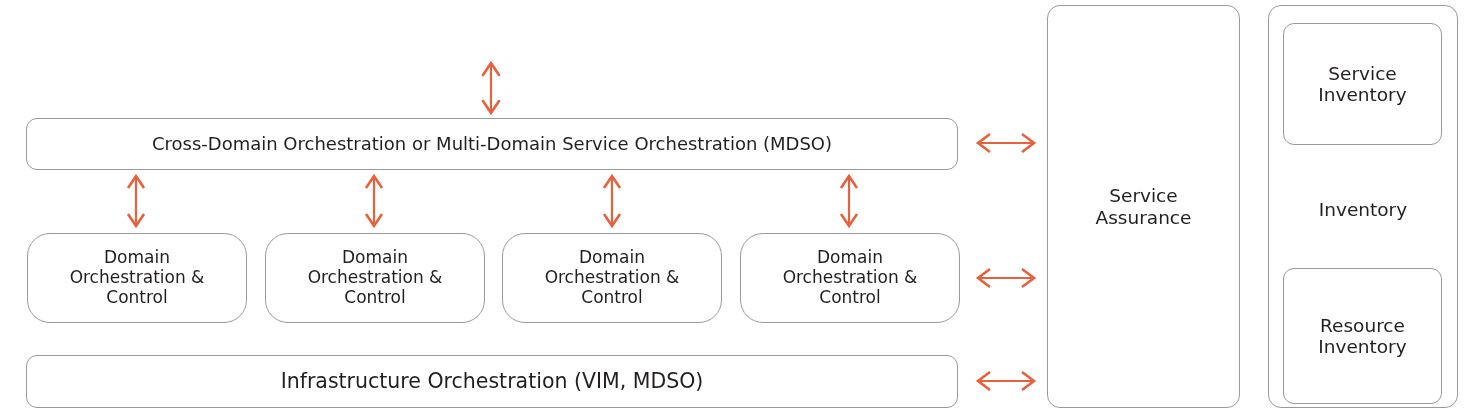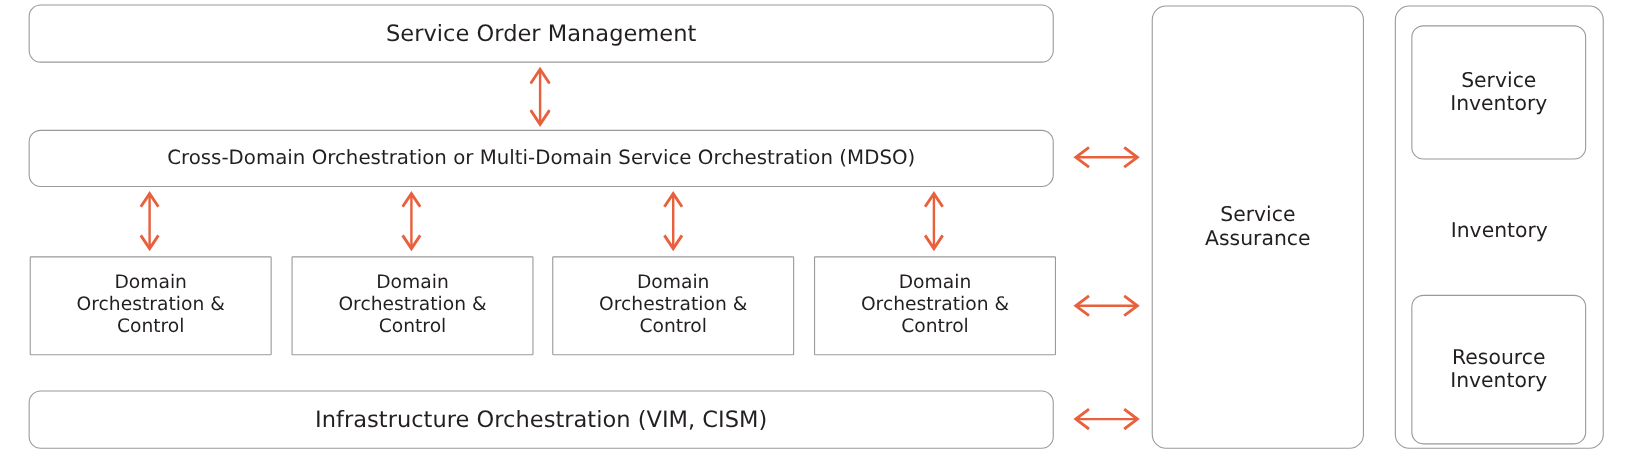--- a/index.html
+++ b/index.html
@@ -53,21 +53,21 @@
     left: 26px;  top: 118px; width: 932px; height: 52px;
     font-size: 18px;
   }
   .infra {
     left: 26px;  top: 355px; width: 932px; height: 53px;
     font-size: 20.5px;
   }
   .domain {
     top: 233px; width: 220px; height: 90px;
     font-size: 17px;
-    border-radius: 1px;
+    border-radius: 23px;
   }
   .domain.d0 { left: 27px; }
   .domain.d1 { left: 265px; }
   .domain.d2 { left: 502px; }
   .domain.d3 { left: 740px; }
 
   .assurance {
     left: 1047px; top: 5px; width: 193px; height: 403px;
     font-size: 18.5px;
     border-radius: 13px;
@@ -107,23 +107,20 @@
 
   .ha-mdso  { left: 976px; top: 131px; }
   .ha-dom   { left: 976px; top: 266px; }
   .ha-infra { left: 976px; top: 369px; }
 </style>
 </head>
 <body>
 
 <div id="diagram">
 
-  <div class="box som">
-    <span class="box-label">Service Order Management</span>
-  </div>
 
   <div class="arrow v-arrow va-som">
     <svg width="22" height="54" viewBox="0 0 22 54" xmlns="http://www.w3.org/2000/svg">
       <line x1="11" y1="3" x2="11" y2="51" stroke="#e8603c" stroke-width="2.2"></line>
       <polyline points="3,14 11,2 19,14" fill="none" stroke="#e8603c" stroke-width="2.6" stroke-linecap="round" stroke-linejoin="miter"></polyline>
       <polyline points="3,40 11,52 19,40" fill="none" stroke="#e8603c" stroke-width="2.6" stroke-linecap="round" stroke-linejoin="miter"></polyline>
     </svg>
   </div>
 
   <div class="box mdso">
@@ -174,21 +171,21 @@
 Orchestration &amp;
 Control</span>
   </div>
   <div class="box domain d3">
     <span class="box-label">Domain
 Orchestration &amp;
 Control</span>
   </div>
 
   <div class="box infra">
-    <span class="box-label">Infrastructure Orchestration (VIM, CISM)</span>
+    <span class="box-label">Infrastructure Orchestration (VIM, MDSO)</span>
   </div>
 
   <div class="arrow h-arrow ha-mdso">
     <svg width="60" height="24" viewBox="0 0 60 24" xmlns="http://www.w3.org/2000/svg">
       <line x1="3" y1="12" x2="57" y2="12" stroke="#e8603c" stroke-width="2.2"></line>
       <polyline points="14,3 2,12 14,21" fill="none" stroke="#e8603c" stroke-width="2.6"></polyline>
       <polyline points="46,3 58,12 46,21" fill="none" stroke="#e8603c" stroke-width="2.6"></polyline>
     </svg>
   </div>
   <div class="arrow h-arrow ha-dom">

